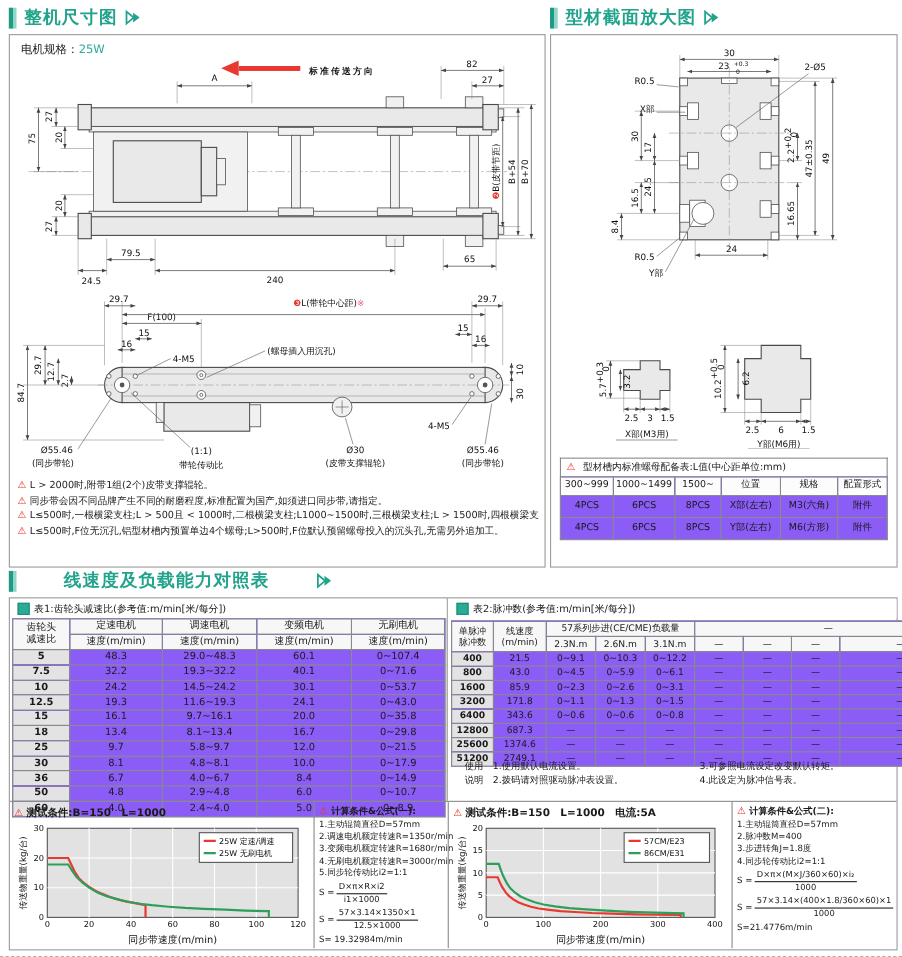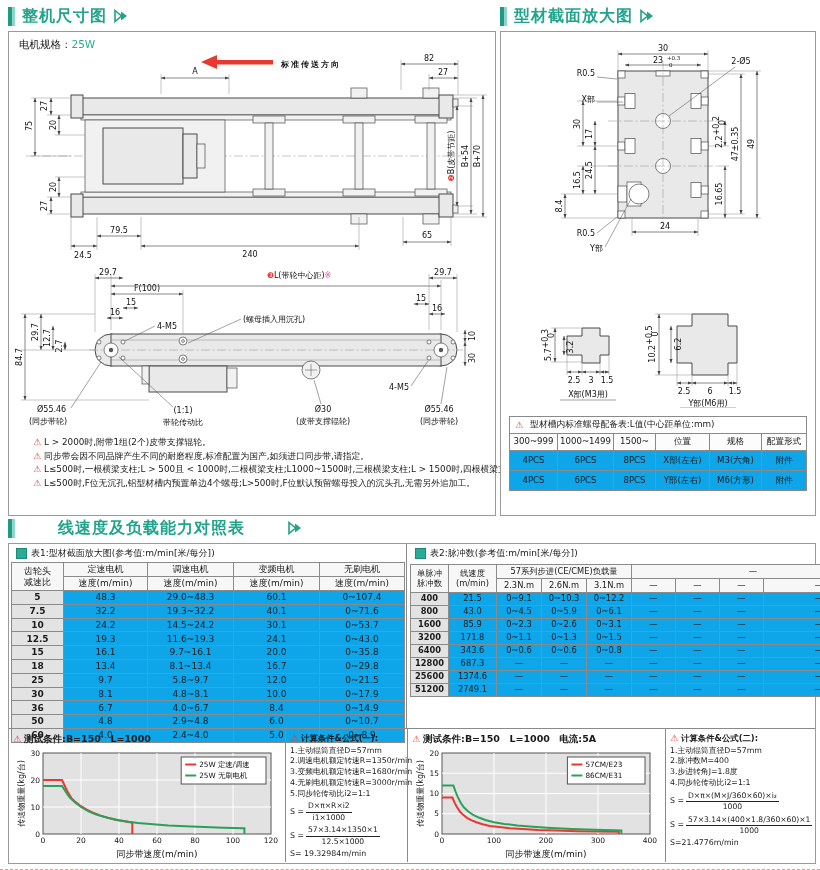--- a/index.html
+++ b/index.html
@@ -7,38 +7,38 @@
   .page{position:absolute;inset:0;border-bottom:1px dashed #e09a8e;}
   .sec-h{position:absolute;display:flex;align-items:center;height:22px;justify-content:space-between;}
   .sec-bar{width:7px;height:19px;margin-right:7px;background:linear-gradient(90deg,#1f9a85 0 4px,#8fd6c8 4px);}
   .sec-title{color:#21a38c;font-weight:bold;font-size:16px;letter-spacing:1px;margin-right:6px;}
   .pbox{position:absolute;border:1px solid #9a9a9a;background:#fff;}
   .mspec{position:absolute;left:10px;top:6px;font-size:10.5px;}
   .mspec b{font-weight:normal;text-align:right;}
   .teal{color:#2aab96;}
   .pink{fill:#e95098;}
   .warn{color:#e8382f;font-size:9px;margin-right:3px;font-weight:normal;}
-  .notes{position:absolute;left:7px;top:404px;width:474px;font-size:8.8px;line-height:1.52;margin-left:17px;}
+  .notes{position:absolute;left:7px;top:404px;width:474px;font-size:8.8px;line-height:1.52;}
   .notes div{white-space:nowrap;overflow:hidden;}
   
   .draw{position:absolute;}
   .draw line.d{stroke:#555;stroke-width:.7;marker-start:url(#ar);marker-end:url(#ar);}
   .draw line.e{stroke:#888;stroke-width:.5;}
   .draw line.l{stroke:#555;stroke-width:.55;}
   .draw line.c{stroke:#999;stroke-width:.55;stroke-dasharray:9 2.5 2 2.5;}
   .draw text{font-size:8px;fill:#111;text-anchor:middle;}
   .draw text.as{text-anchor:start;} .draw text.ae{text-anchor:end;}
   .draw text.tol{font-size:5.5px;}
   .draw .shape{fill:#e9e9e9;stroke:#4a4a4a;stroke-width:1;}
   .draw .shape2{fill:#f1f1f1;stroke:#4a4a4a;stroke-width:.7;}
   .draw .white{fill:#fff;stroke:#4a4a4a;stroke-width:.7;}
   
   .ttl{display:flex;align-items:center;gap:4px;font-size:9px;padding:2px 0 2px 5px;background:#fff;}
   .sq{width:9px;height:9px;background:#2aab96;border:1px solid #1d8a77;flex:0 0 auto;}
-  table.dtable{border-collapse:collapse;table-layout:fixed;background:#0ea5e9;}
+  table.dtable{border-collapse:collapse;table-layout:fixed;background:#8b5cf6;}
   .dtable th,.dtable td{border:1px solid #8a8a8a;font-size:8.5px;font-weight:normal;text-align:center;padding:0;line-height:1.15;white-space:nowrap;overflow:hidden;}
   .dtable th{background:#f7f7f7;}
   .t1 td{height:12.8px;font-size:9px;}
   .t1 th{height:13px;font-size:9px;}
   .t2 td{height:12px;font-size:8.3px;}
   .t2 th{height:13px;font-size:8.3px;}
   td.c0{background:#e3e3e3;font-weight:bold;}
   .nut th{height:16px;font-size:8.6px;background:#fcfcfc;}
   .nut td{height:19px;font-size:8.6px;}
   .usage{display:grid;grid-template-columns:34px 188px 1fr;font-size:8.5px;line-height:1.2;row-gap:3px;padding:4px 0 0 4px;}
@@ -451,21 +451,21 @@
         <polygon points="2,1.5 8.5,7 2,12.5" fill="none" stroke="#21a38c" stroke-width="1.6"></polygon>
         <polygon points="8,2.5 14,7 8,11.5" fill="#21a38c"></polygon>
       </svg>
 </div>
 
 <div class="pbox" style="left:8px;top:543px;width:806px;height:319px;">
   <div class="divider"></div>
 
   <div class="ttl" style="position:absolute;left:2px;top:1px;width:390px;">
     <span class="sq"></span>
-        <span>表1:型材截面放大图(参考值:m/min[米/每分])</span>
+        <span>表1:齿轮头减速比(参考值:m/min[米/每分])</span>
   </div>
   <table class="dtable t1" style="position:absolute;left:2px;top:18px;width:394px;">
     <colgroup>
           <col style="width:52px">
           <col style="width:84px">
           <col style="width:86px">
           <col style="width:86px">
           <col>
         </colgroup>
     <thead>
@@ -690,20 +690,30 @@
             <td>—</td>
             <td>—</td>
             <td>—</td>
             <td>—</td>
             <td>—</td>
             <td>—</td>
             <td>—</td>
           </tr>
         </tbody>
   </table>
+  <div class="usage" style="position:absolute;left:401px;top:144px;width:402px;">
+    <div class="ul">
+          <span>使用</span>
+          <span>说明</span>
+        </div>
+    <div>1.使用默认电流设置。</div>
+        <div>3.可参照电流设定改变默认转矩。</div>
+    <div>2.拨码请对照驱动脉冲表设置。</div>
+        <div>4.此设定为脉冲信号表。</div>
+  </div>
 
   <div class="brow">
     <div style="width:276px;">
       <div class="tc-title"><span class="warn">⚠</span><span>测试条件:B=150　L=1000</span></div>
       <div><svg width="266" height="112" font-family="&quot;DejaVu Sans&quot;,sans-serif">
               <rect x="30" y="5" width="228" height="81" fill="#e2e2e2" stroke="#555"></rect>
               <text x="30" y="95" font-size="7.5" fill="#111" text-anchor="middle">0</text>
               <line x1="68" y1="5" x2="68" y2="86" stroke="#fff"></line>
               <text x="68" y="95" font-size="7.5" fill="#111" text-anchor="middle">20</text>
               <line x1="106" y1="5" x2="106" y2="86" stroke="#fff"></line>

